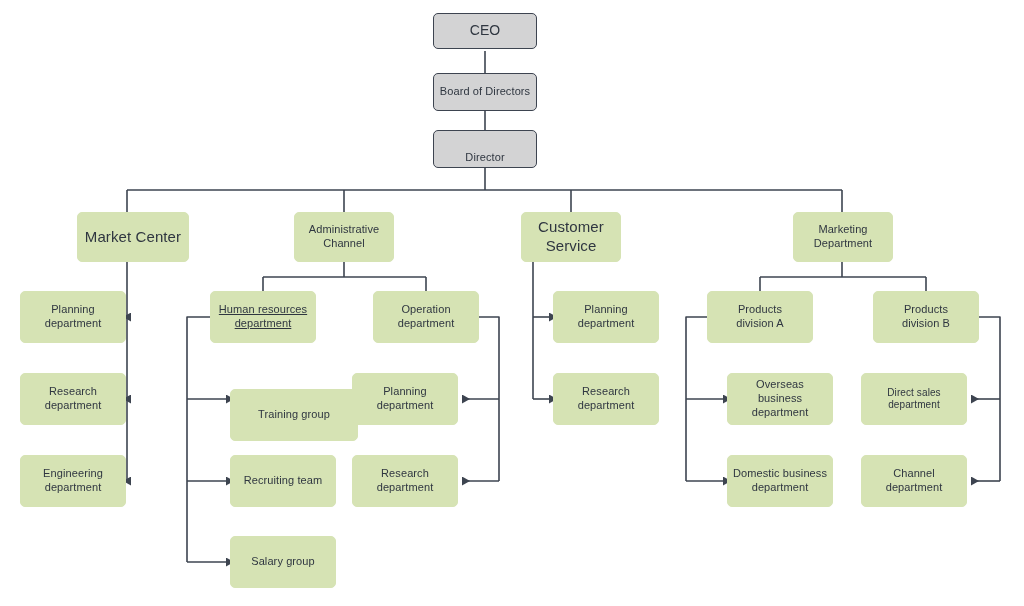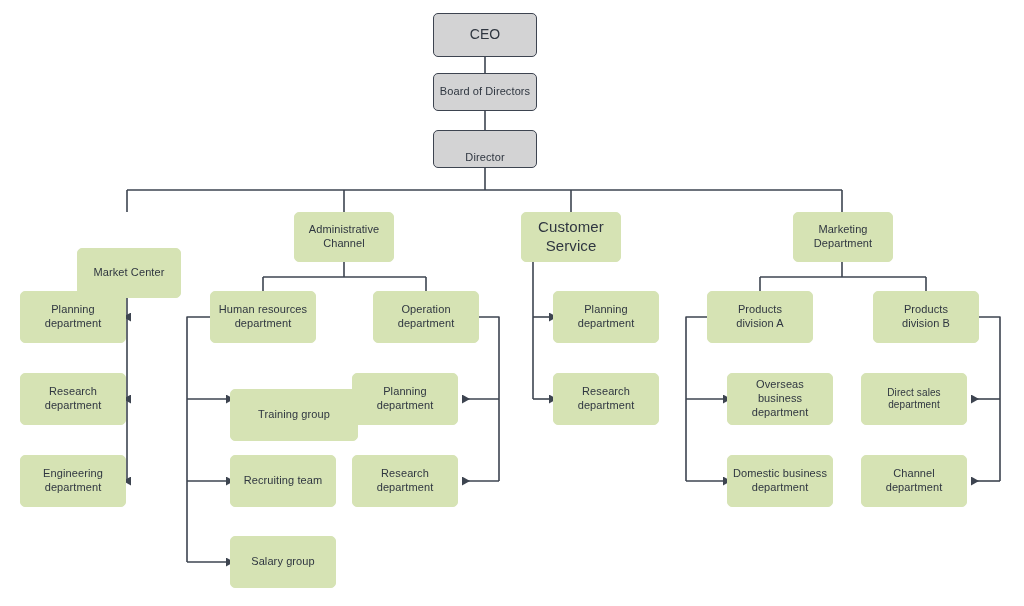--- a/index.html
+++ b/index.html
@@ -108,30 +108,30 @@
       <path d="M686,399 L723,399" marker-end="url(#arrR)"></path>
       <path d="M686,481 L723,481" marker-end="url(#arrR)"></path>
 
       <path d="M979,317 L1000,317 L1000,481"></path>
       <path d="M1000,399 L971,399" marker-end="url(#arrL)"></path>
       <path d="M1000,481 L971,481" marker-end="url(#arrL)"></path>
     </g>
   </svg>
 
   <div id="nodes">
-      <div class="node root" style="left: 433px; top: 13px; width: 104px; height: 44px; font-size: 14px;">
+      <div class="node root" style="left: 433px; top: 13px; width: 104px; height: 36px; font-size: 14px;">
         <span class="node-label">CEO</span>
       </div>
       <div class="node root" style="left: 433px; top: 73px; width: 104px; height: 38px; font-size: 11px;">
         <span class="node-label">Board of Directors</span>
       </div>
       <div class="node root" style="left: 433px; top: 130px; width: 104px; height: 38px; font-size: 11px; align-items: flex-end;">
         <span class="node-label">Director</span>
       </div>
-      <div class="node dept" style="left: 77px; top: 212px; width: 104px; height: 50px; font-size: 11px; margin-top: 36px;">
+      <div class="node dept" style="left: 77px; top: 212px; width: 112px; height: 50px; font-size: 15px;">
         <span class="node-label">Market Center</span>
       </div>
       <div class="node dept" style="left: 294px; top: 212px; width: 100px; height: 50px; font-size: 11px;">
         <span class="node-label">Administrative
 Channel</span>
       </div>
       <div class="node dept" style="left: 521px; top: 212px; width: 100px; height: 50px; font-size: 15px;">
         <span class="node-label">Customer Service</span>
       </div>
       <div class="node dept" style="left: 793px; top: 212px; width: 100px; height: 50px; font-size: 11px;">
@@ -143,21 +143,21 @@
 department</span>
       </div>
       <div class="node dept" style="left: 20px; top: 373px; width: 106px; height: 52px; font-size: 11px;">
         <span class="node-label">Research
 department</span>
       </div>
       <div class="node dept" style="left: 20px; top: 455px; width: 106px; height: 52px; font-size: 11px;">
         <span class="node-label">Engineering
 department</span>
       </div>
-      <div class="node dept" style="left: 210px; top: 291px; width: 106px; height: 52px; font-size: 11px;">
+      <div class="node dept" style="left: 210px; top: 291px; width: 106px; height: 52px; font-size: 11px; text-decoration: underline;">
         <span class="node-label">Human resources
 department</span>
       </div>
       <div class="node dept" style="left: 230px; top: 373px; width: 128px; height: 52px; font-size: 11px; margin-top: 16px;">
         <span class="node-label">Training group</span>
       </div>
       <div class="node dept" style="left: 230px; top: 455px; width: 106px; height: 52px; font-size: 11px;">
         <span class="node-label">Recruiting team</span>
       </div>
       <div class="node dept" style="left: 230px; top: 536px; width: 106px; height: 52px; font-size: 11px;">

